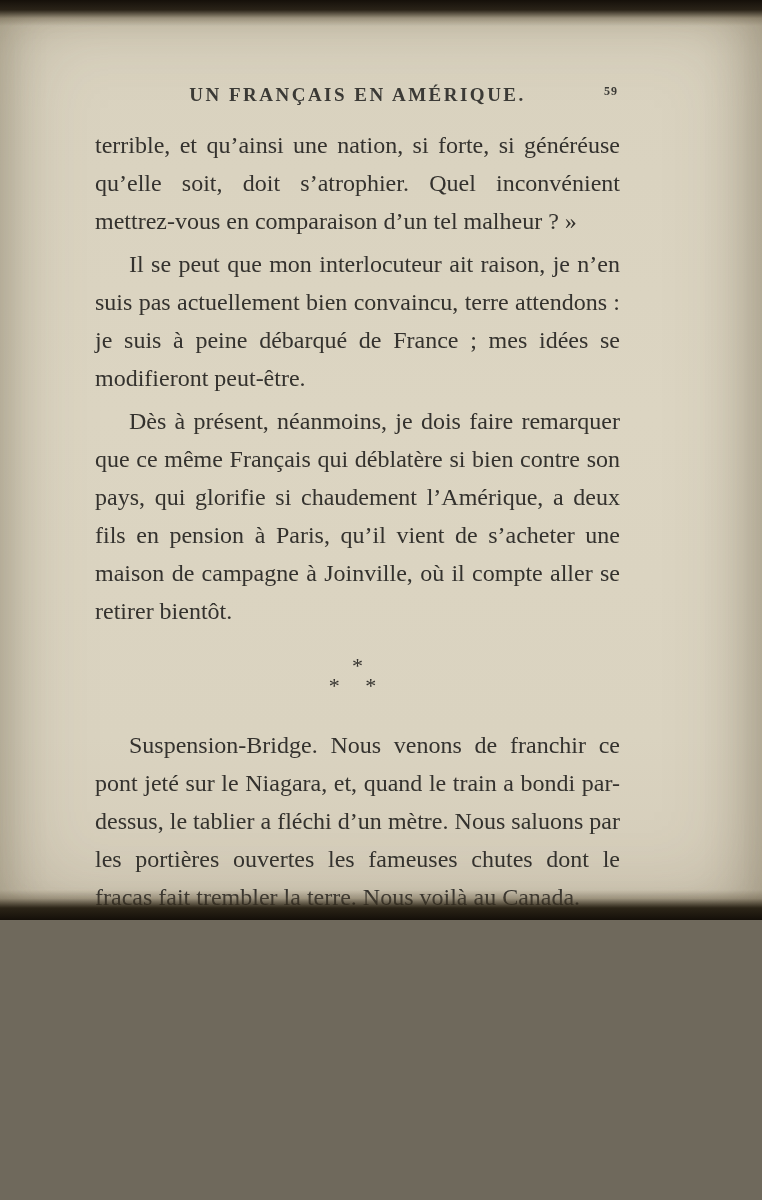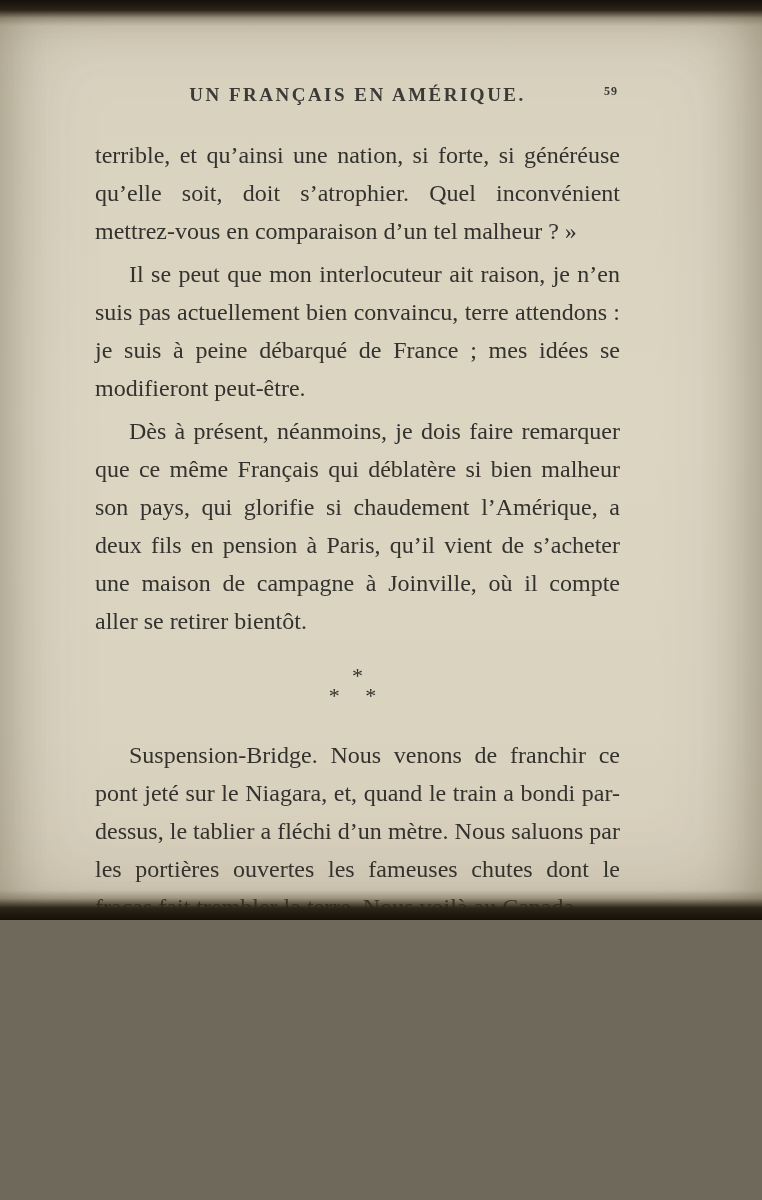--- a/index.html
+++ b/index.html
@@ -49,21 +49,21 @@
     position: absolute;
     right: 2px;
     top: 0;
     font-size: 12px;
     font-weight: bold;
     letter-spacing: 1px;
     color: #3b3a36;
   }
   .text-block {
     position: absolute;
-    top: 136px;
+    top: 126px;
     left: 95px;
     width: 525px;
     color: #34322e;
     font-size: 24px;
     line-height: 38px;
     text-align: justify;
   }
   .text-block p {
     margin: 0 0 5px 0;
     text-rendering: optimizeLegibility;
@@ -96,21 +96,21 @@
   <div class="edge-top"></div>
 
   <div class="header">
     <span class="header-title">UN FRANÇAIS EN AMÉRIQUE.</span>
     <span class="page-number">59</span>
   </div>
 
   <div class="text-block">
     <p>terrible, et qu’ainsi une nation, si forte, si généréuse qu’elle soit, doit s’atrophier. Quel inconvénient mettrez-vous en comparaison d’un tel malheur ? »</p>
     <p class="indent">Il se peut que mon interlocuteur ait raison, je n’en suis pas actuellement bien convaincu, terre attendons : je suis à peine débarqué de France ; mes idées se modifieront peut-être.</p>
-    <p class="indent">Dès à présent, néanmoins, je dois faire remarquer que ce même Français qui déblatère si bien malheur son pays, qui glorifie si chaudement l’Amérique, a deux fils en pension à Paris, qu’il vient de s’acheter une maison de campagne à Joinville, où il compte aller se retirer bientôt.</p>
+    <p class="indent">Dès à présent, néanmoins, je dois faire remarquer que ce même Français qui déblatère si bien contre son pays, qui glorifie si chaudement l’Amérique, a deux fils en pension à Paris, qu’il vient de s’acheter une maison de campagne à Joinville, où il compte aller se retirer bientôt.</p>
 
     <div class="separator">
       <div class="sep-line1">*</div>
       <div class="sep-line2">* *</div>
     </div>
 
     <p class="indent"><span class="lead-italic">Suspension-Bridge.</span><span> Nous venons de franchir ce pont jeté sur le Niagara, et, quand le train a bondi par-dessus, le tablier a fléchi d’un mètre. Nous saluons par les portières ouvertes les fameuses chutes dont le fracas fait trembler la terre. Nous voilà au Canada.</span></p>
   </div>
 
   <div class="watermark">Librairie du Bassin</div>

